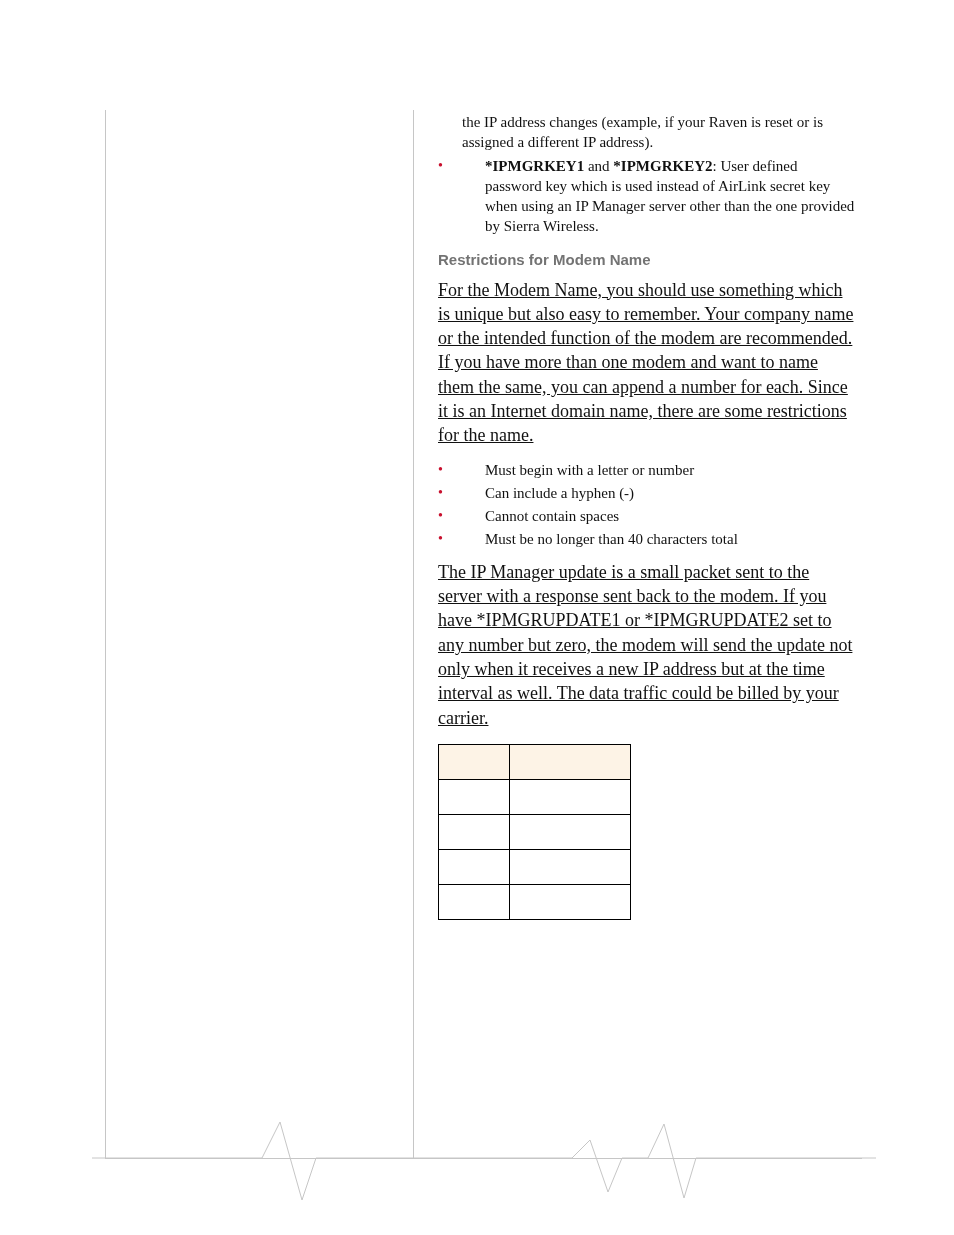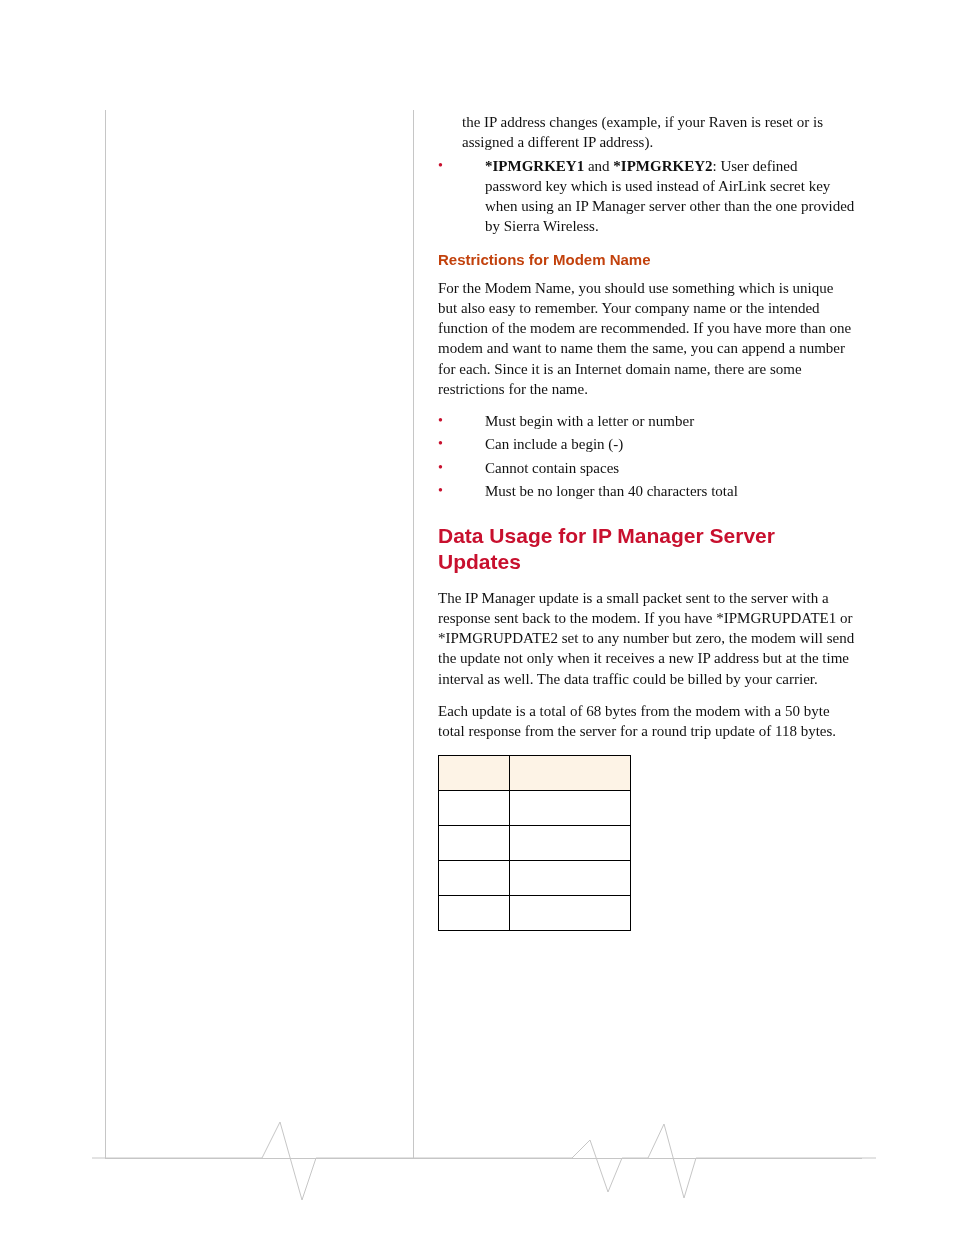--- a/index.html
+++ b/index.html
@@ -40,28 +40,29 @@
     margin-left: 23px;
   }
   .hanging {
     padding-left: 24px;
     line-height: 1.35;
     font-size: 15px;
   }
   .subhead-red {
     font-family: Arial, Helvetica, sans-serif;
     font-weight: bold;
-    color: #c2410c;
+    color: #737373;
     font-size: 15px;
     margin: 14px 0 10px 0;
   }
   .para {
-    font-size: 15px;
+    font-size: 18px;
     line-height: 1.35;
     margin: 10px 0 12px 0;
+    text-decoration: underline;
   }
   .h2-red {
     font-family: Arial, Helvetica, sans-serif;
     font-weight: bold;
     color: #c8102e;
     font-size: 21px;
     line-height: 1.25;
     margin: 22px 0 12px 0;
   }
   table.data {
@@ -146,35 +147,33 @@
     <div class="subhead-red">Restrictions for Modem Name</div>
 
     <div class="para">For the Modem Name, you should use something which is unique but also easy to remember. Your company name or the intended function of the modem are recommended. If you have more than one modem and want to name them the same, you can append a number for each. Since it is an Internet domain name, there are some restrictions for the name.</div>
 
     <div class="bullet-row">
       <span class="bullet-dot">•</span>
       <span class="bullet-text">Must begin with a letter or number</span>
     </div>
     <div class="bullet-row">
       <span class="bullet-dot">•</span>
-      <span class="bullet-text">Can include a begin (-)</span>
+      <span class="bullet-text">Can include a hyphen (-)</span>
     </div>
     <div class="bullet-row">
       <span class="bullet-dot">•</span>
       <span class="bullet-text">Cannot contain spaces</span>
     </div>
     <div class="bullet-row">
       <span class="bullet-dot">•</span>
       <span class="bullet-text">Must be no longer than 40 characters total</span>
     </div>
 
-    <div class="h2-red">Data Usage for IP Manager Server Updates</div>
 
     <div class="para">The IP Manager update is a small packet sent to the server with a response sent back to the modem. If you have *IPMGRUPDATE1 or *IPMGRUPDATE2 set to any number but zero, the modem will send the update not only when it receives a new IP address but at the time interval as well. The data traffic could be billed by your carrier.</div>
-    <div class="para">Each update is a total of 68 bytes from the modem with a 50 byte total response from the server for a round trip update of 118 bytes.</div>
 
     <table class="data">
       <tbody>
           <tr>
         <th class="c1"></th>
         <th class="c2"></th>
       </tr>
       <tr>
         <td class="c1"></td>
         <td class="c2"></td>

